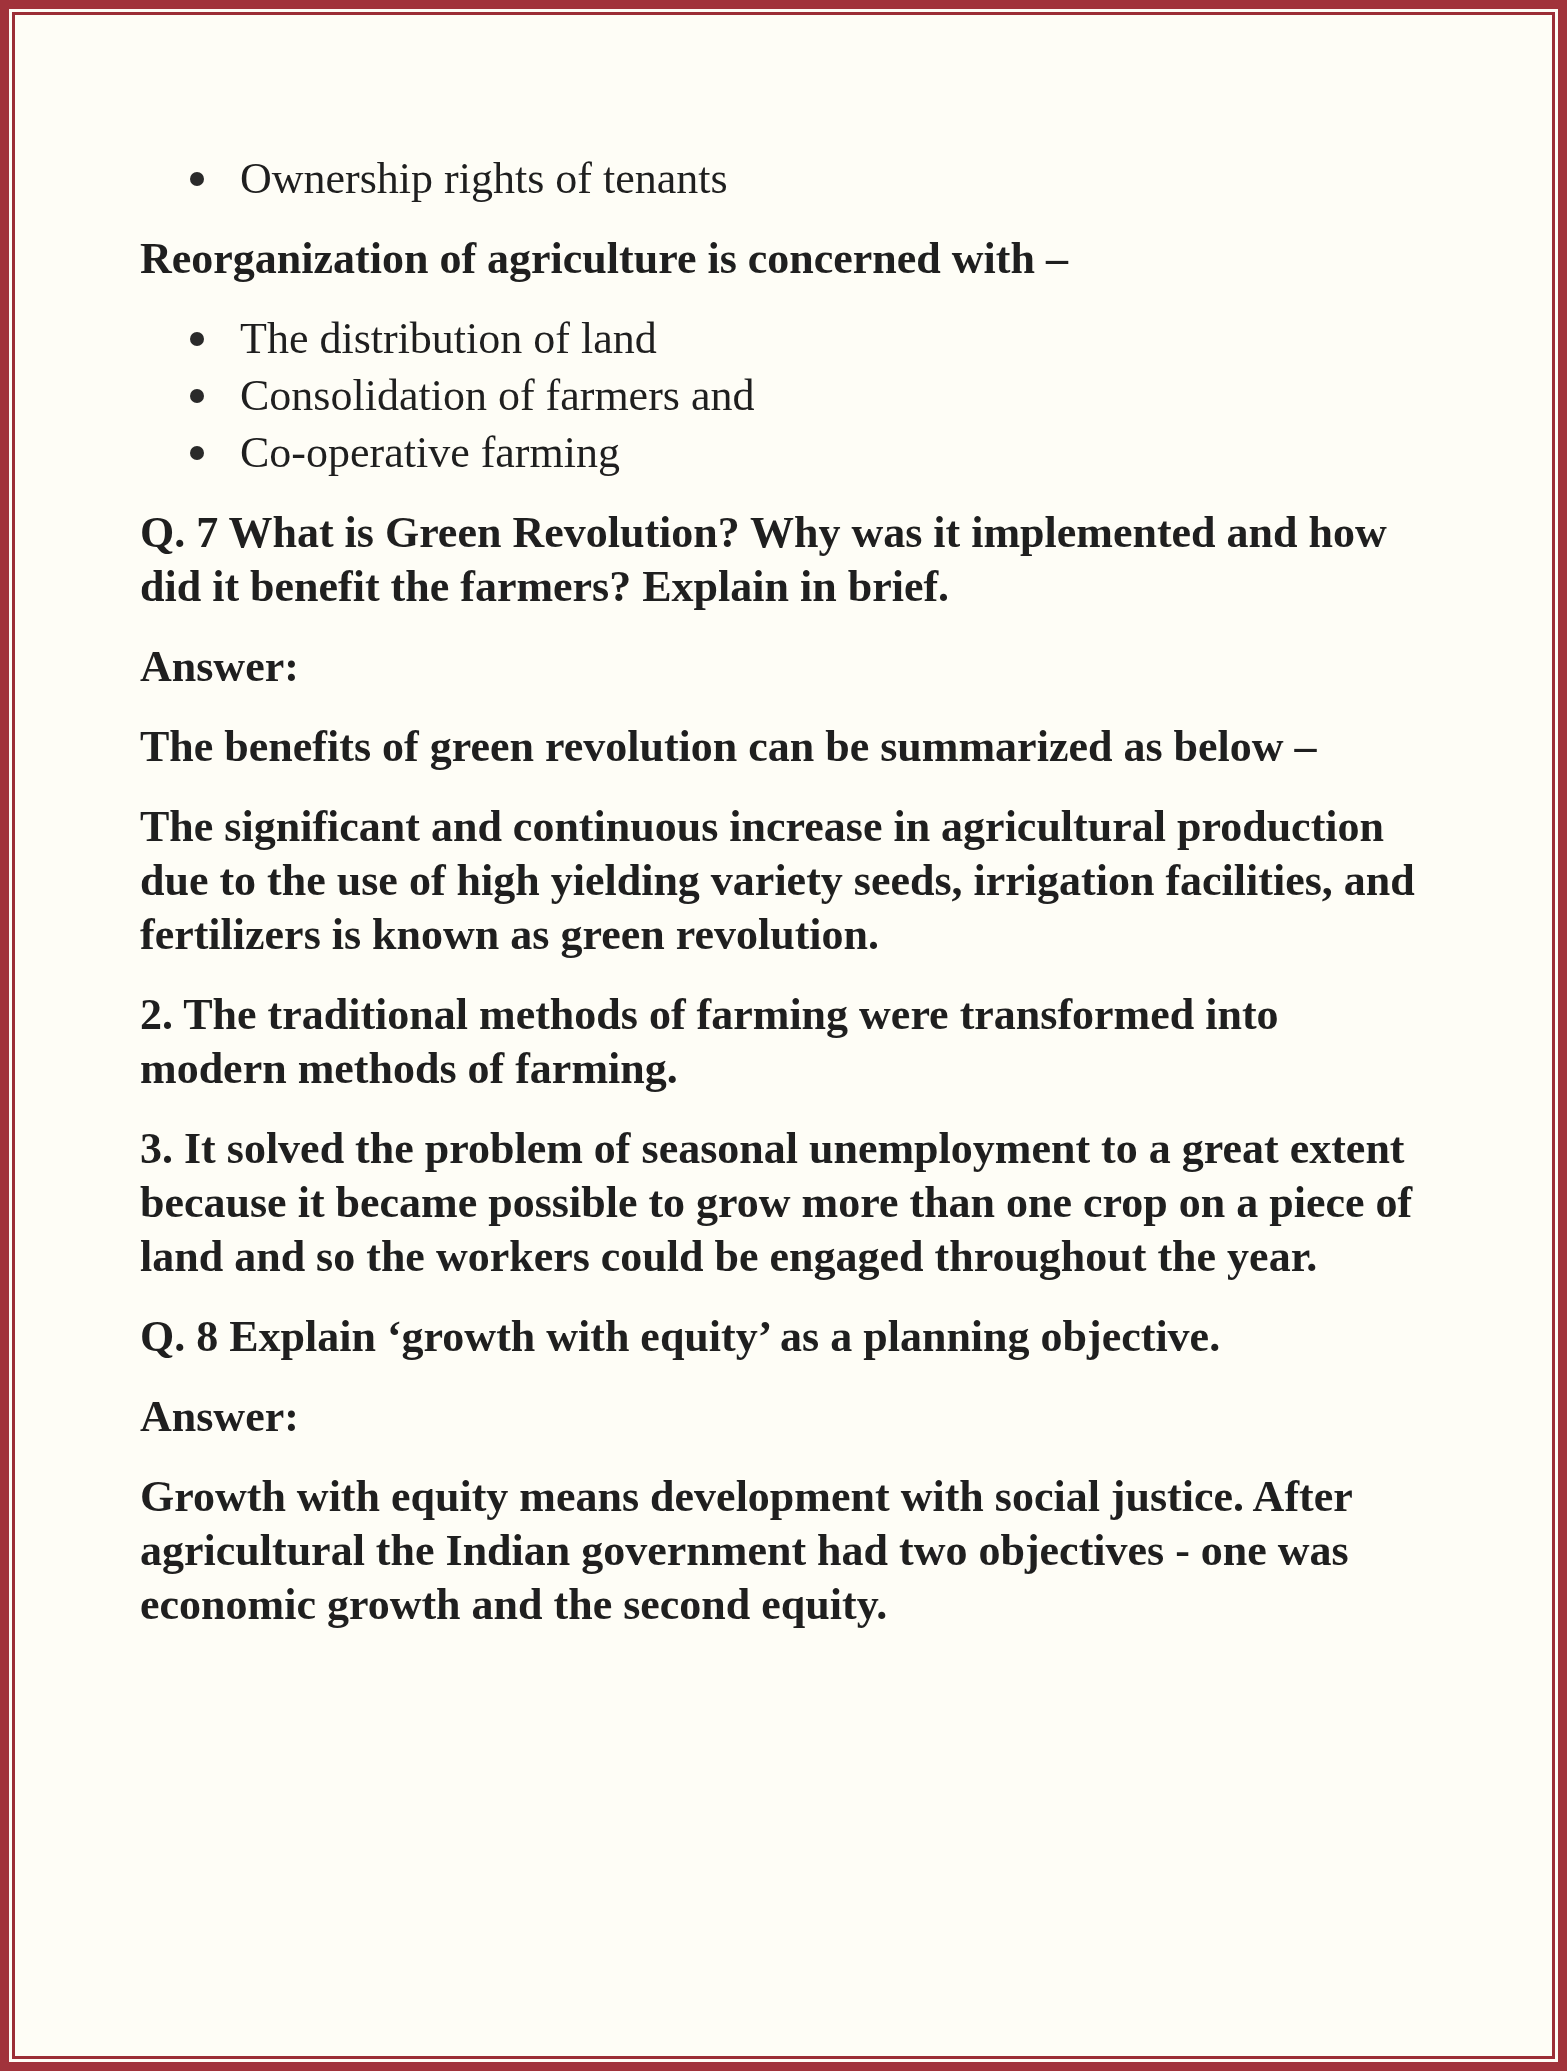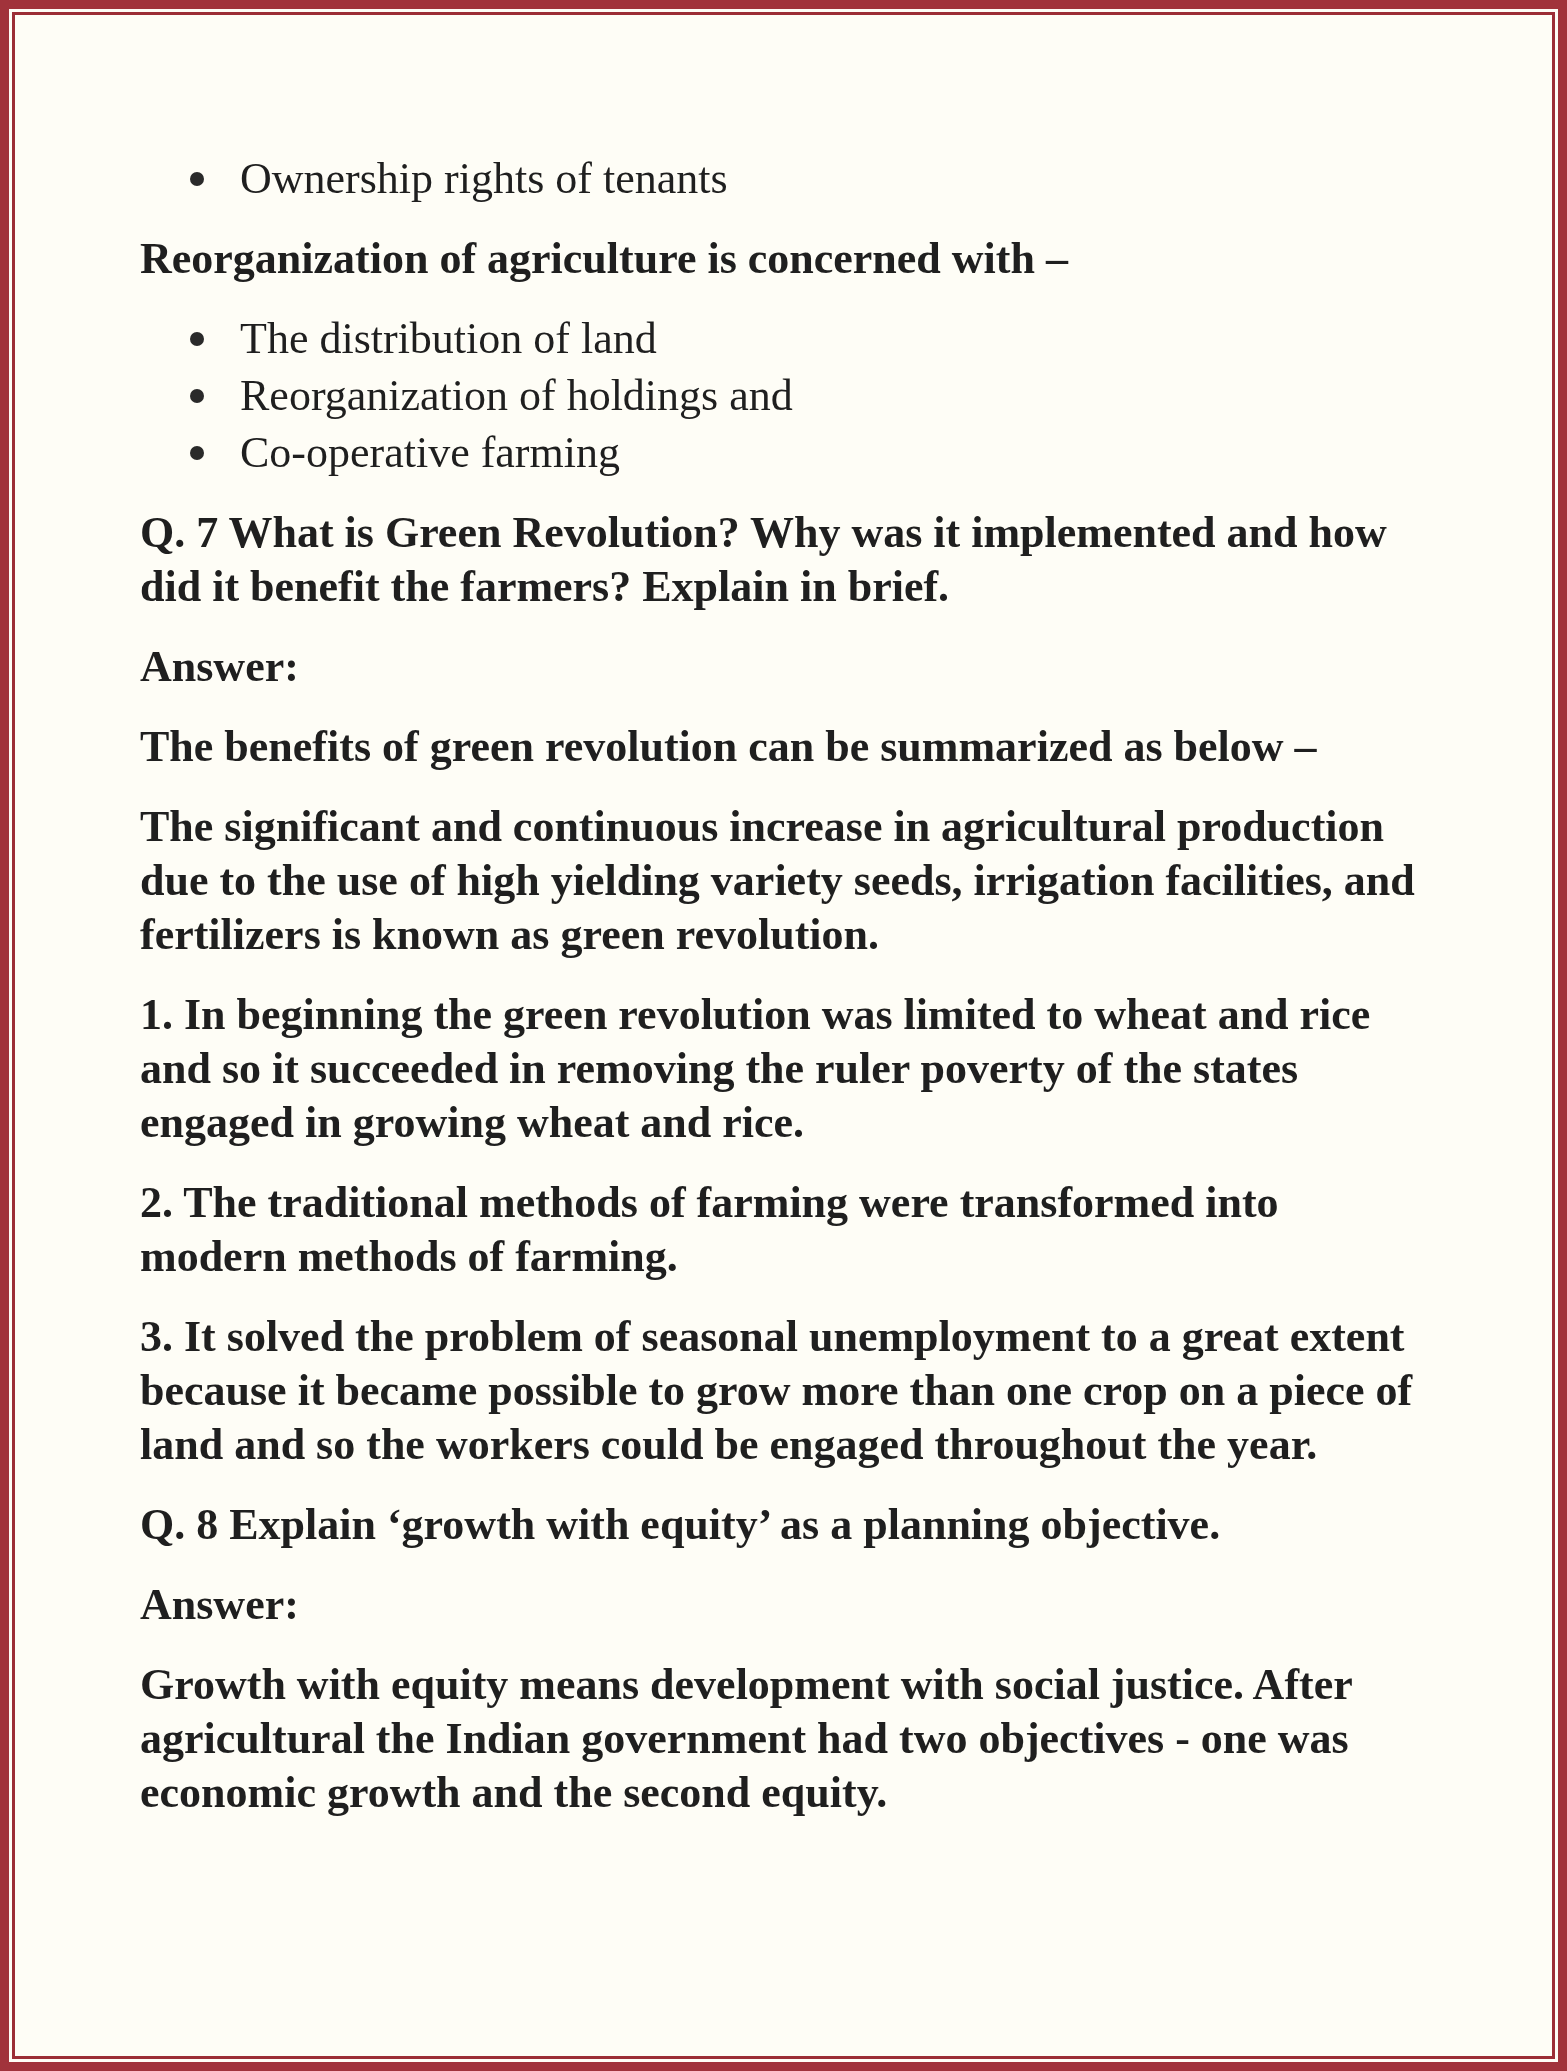--- a/index.html
+++ b/index.html
@@ -70,33 +70,32 @@
 <div class="content">
 
   <ul class="bullets">
     <li>Ownership rights of tenants</li>
   </ul>
 
   <p class="para">Reorganization of agriculture is concerned with –</p>
 
   <ul class="bullets">
     <li>The distribution of land</li>
-    <li>Reorganization of holdings and</li>
+    <li>Consolidation of farmers and</li>
     <li>Co-operative farming</li>
   </ul>
 
   <p class="para">Q. 7 What is Green Revolution? Why was it implemented and how did it benefit the farmers? Explain in brief.</p>
 
   <p class="para">Answer:</p>
 
   <p class="para">The benefits of green revolution can be summarized as below –</p>
 
   <p class="para">The significant and continuous increase in agricultural production due to the use of high yielding variety seeds, irrigation facilities, and fertilizers is known as green revolution.</p>
 
-  <p class="para">1. In beginning the green revolution was limited to wheat and rice and so it succeeded in removing the ruler poverty of the states engaged in growing wheat and rice.</p>
 
   <p class="para">2. The traditional methods of farming were transformed into modern methods of farming.</p>
 
   <p class="para">3. It solved the problem of seasonal unemployment to a great extent because it became possible to grow more than one crop on a piece of land and so the workers could be engaged throughout the year.</p>
 
   <p class="para">Q. 8 Explain ‘growth with equity’ as a planning objective.</p>
 
   <p class="para">Answer:</p>
 
   <p class="para">Growth with equity means development with social justice. After agricultural the Indian government had two objectives - one was economic growth and the second equity.</p>

